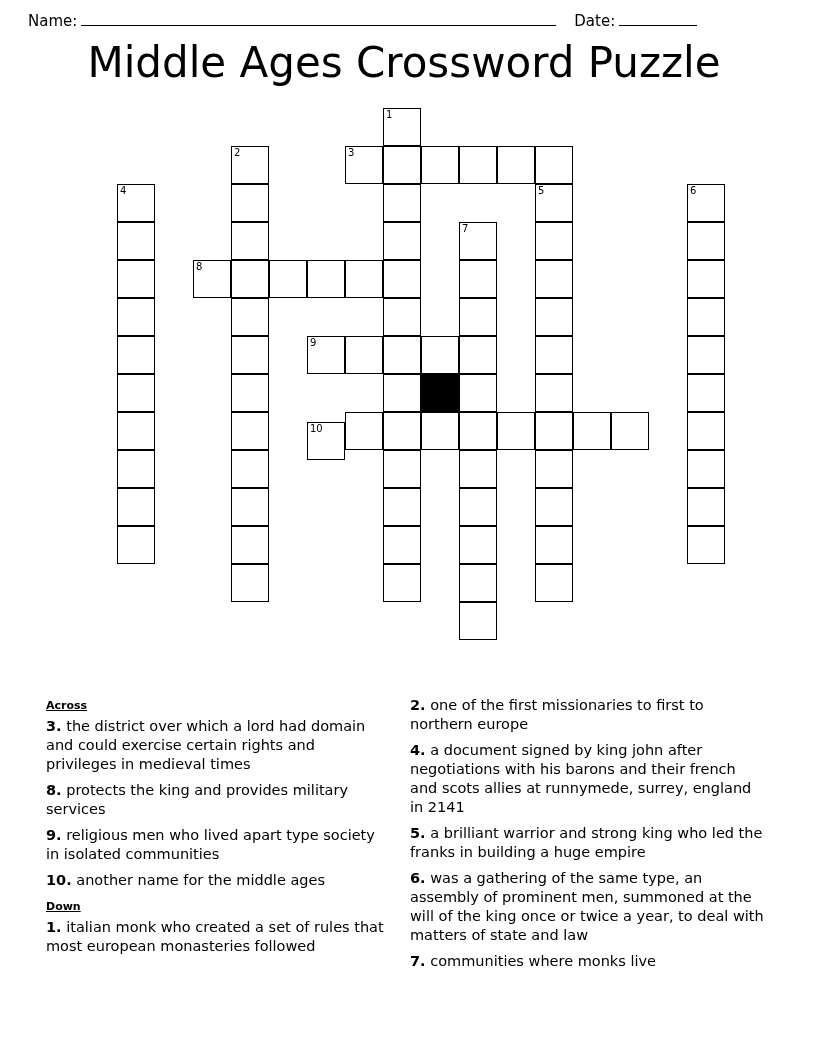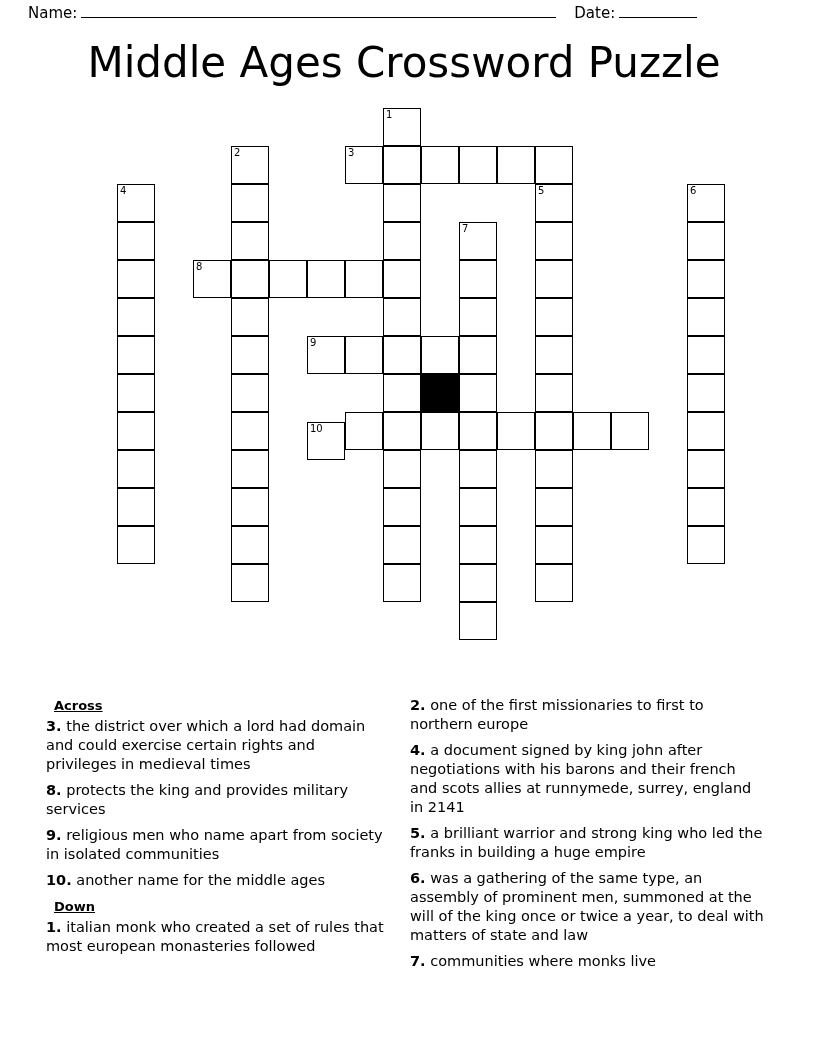--- a/index.html
+++ b/index.html
@@ -16,21 +16,21 @@
     overflow: hidden;
   }
   .page {
     position: relative;
     width: 816px;
     height: 1056px;
   }
   
   .header-line {
     position: absolute;
-    top: 4px;
+    top: 12px;
     left: 28px;
     right: 28px;
     display: flex;
     align-items: baseline;
     font-size: 15px;
     white-space: nowrap;
   }
   .header-label {
     font-size: 15px;
   }
@@ -99,22 +99,22 @@
     top: 0;
     width: 342px;
     font-size: 14.5px;
     line-height: 19px;
   }
   .col-left { left: 0; }
   .col-right { left: 364px; width: 356px; }
   .section-head {
     font-weight: bold;
     text-decoration: underline;
-    margin: 0 0 2px 8px;
-    font-size: 13px;
+    margin: 0 0 2px 0;
+    font-size: 11px;
   }
   .clue {
     margin: 0 0 7px 0;
   }
   .clue b {
     font-weight: bold;
   }
 </style>
 </head>
 <body>
@@ -238,21 +238,21 @@
       <div class="cell" style="left: 459px; top: 456px;"></div>
       <div class="cell" style="left: 535px; top: 456px;"></div>
       <div class="cell" style="left: 459px; top: 494px;"></div>
     </div>
 
   <div class="clues">
     <div class="col col-left">
       <div class="section-head">Across</div>
       <p class="clue"><b>3.</b> <span>the district over which a lord had domain and could exercise certain rights and privileges in medieval times</span></p>
       <p class="clue"><b>8.</b> <span>protects the king and provides military services</span></p>
-      <p class="clue"><b>9.</b> <span>religious men who name apart from society in isolated communities</span></p>
+      <p class="clue"><b>9.</b> <span>religious men who lived apart type society in isolated communities</span></p>
       <p class="clue"><b>10.</b> <span>another name for the middle ages</span></p>
       <div class="section-head">Down</div>
       <p class="clue"><b>1.</b> <span>italian monk who created a set of rules that most european monasteries followed</span></p>
     </div>
     <div class="col col-right">
       <p class="clue"><b>2.</b> <span>one of the first missionaries to first to northern europe</span></p>
       <p class="clue"><b>4.</b> <span>a document signed by king john after negotiations with his barons and their french and scots allies at runnymede, surrey, england in 2141</span></p>
       <p class="clue"><b>5.</b> <span>a brilliant warrior and strong king who led the franks in building a huge empire</span></p>
       <p class="clue"><b>6.</b> <span>was a gathering of the same type, an assembly of prominent men, summoned at the will of the king once or twice a year, to deal with matters of state and law</span></p>
       <p class="clue"><b>7.</b> <span>communities where monks live</span></p>

